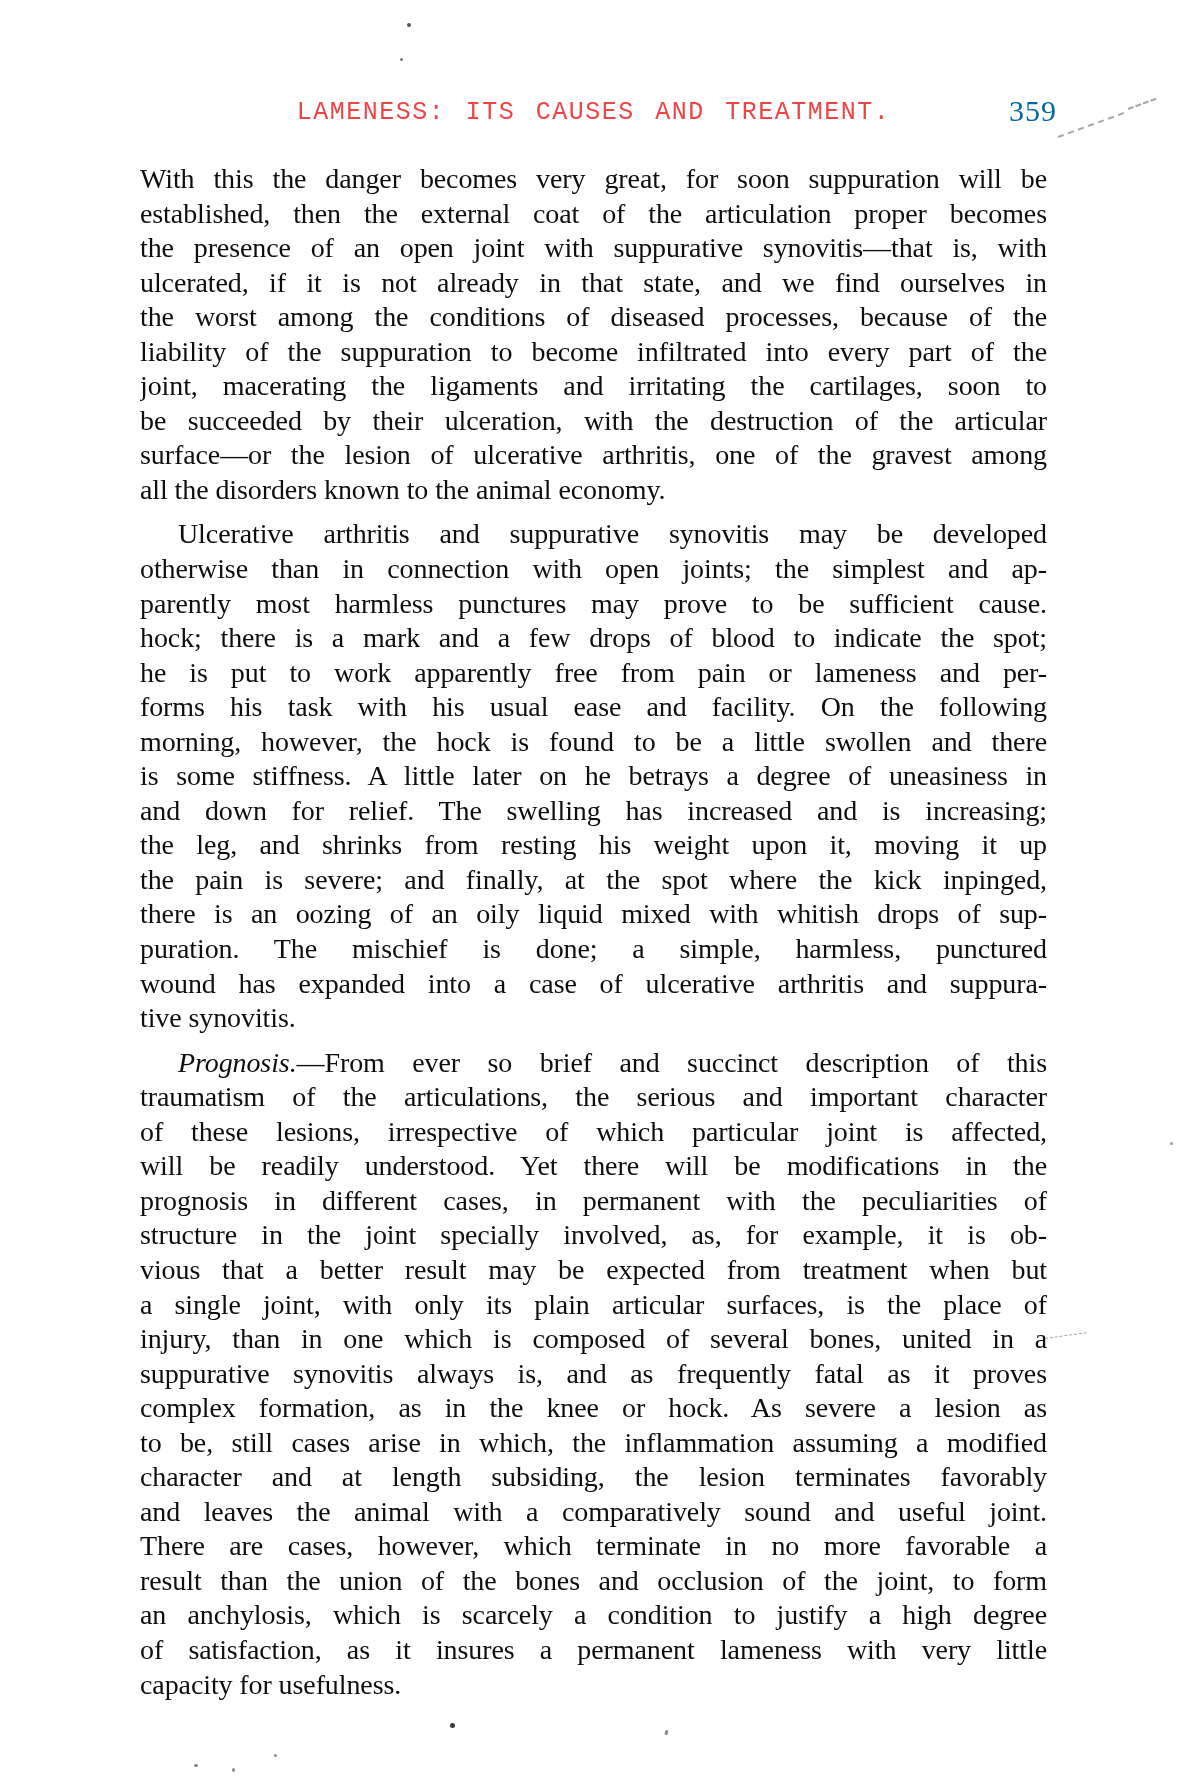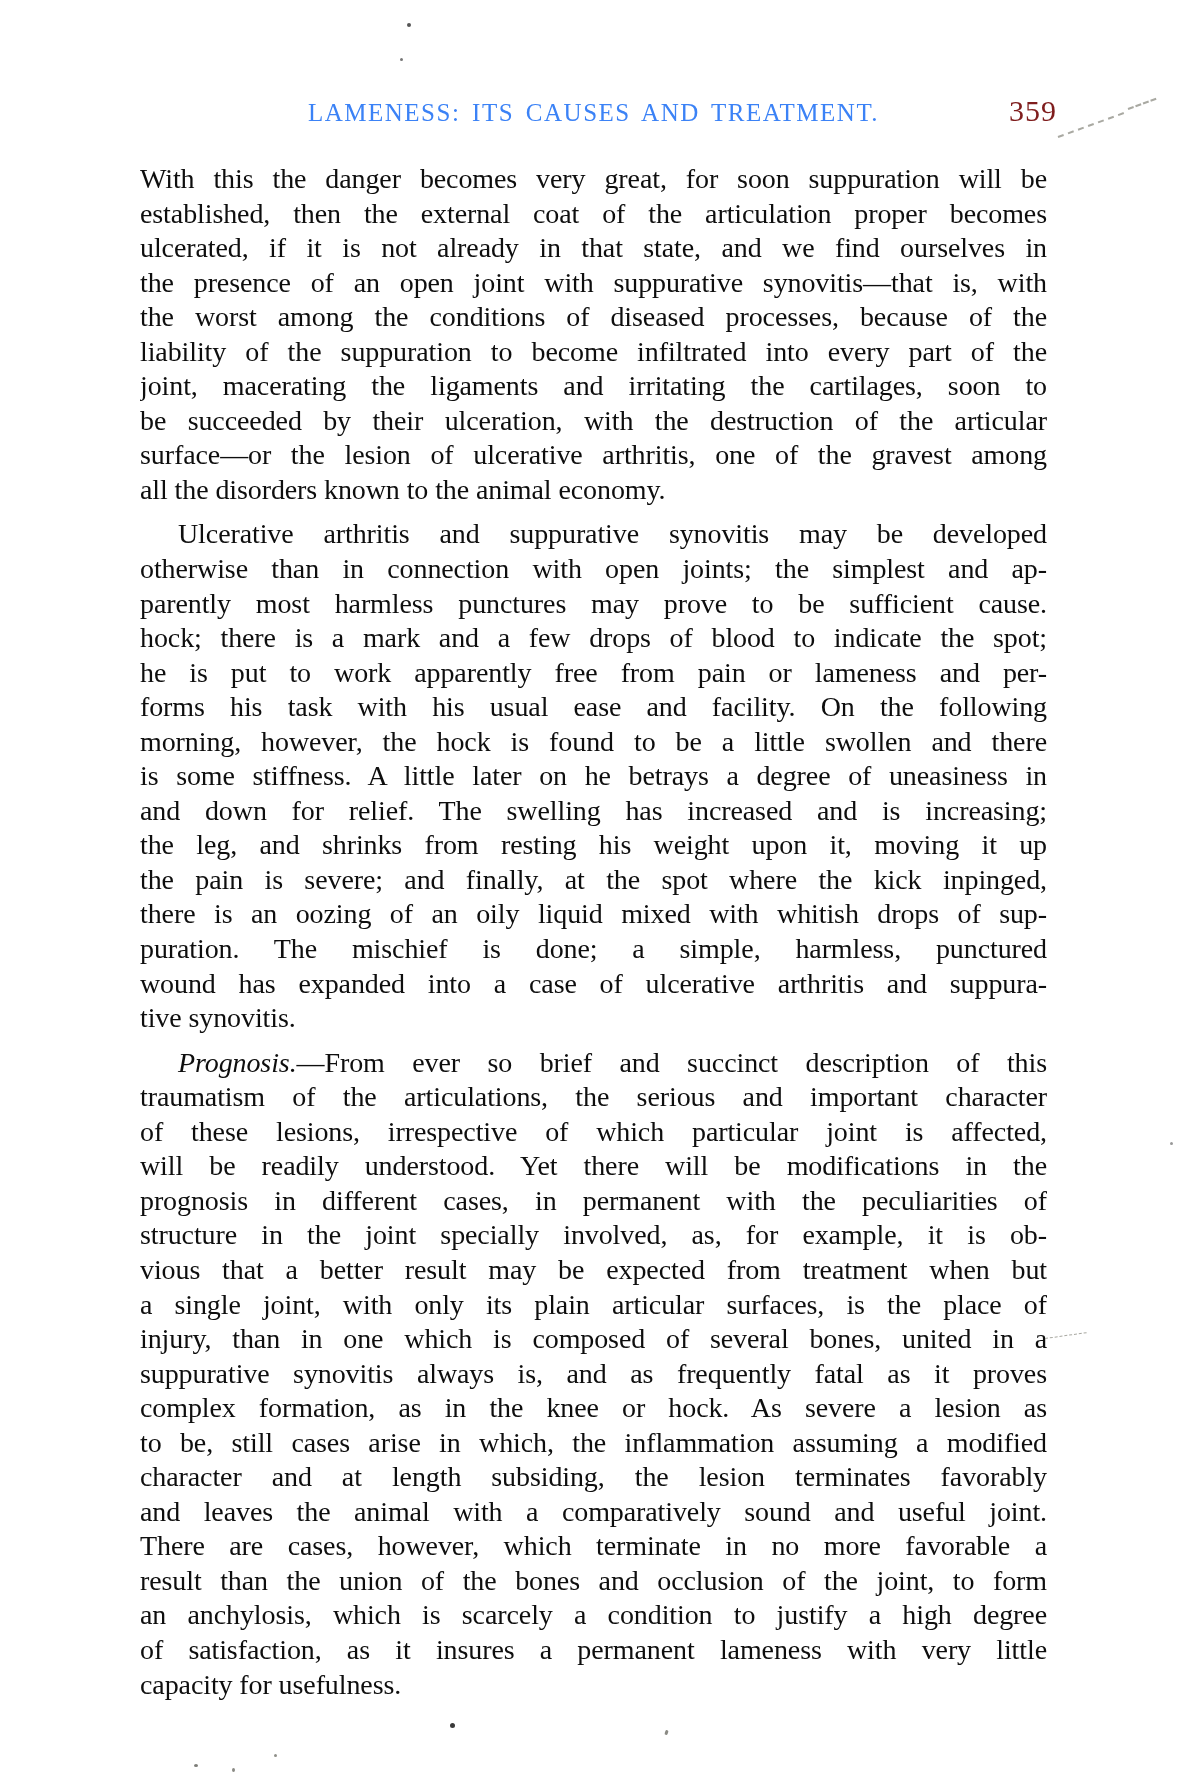--- a/index.html
+++ b/index.html
@@ -26,31 +26,32 @@
     left: 130px;
     width: 927px;
     height: 34px;
   }
   .head-title {
     text-align: center;
     font-size: 25px;
     line-height: 30px;
     letter-spacing: 1.5px;
     word-spacing: 4px;
-    color: #3b82f6;
+    color: #ef4444;
     white-space: nowrap;
+    font-family: Liberation Mono, monospace;
   }
   .page-number {
     position: absolute;
     top: -4px;
     right: 0px;
     font-size: 30px;
     line-height: 34px;
     letter-spacing: 1px;
-    color: #7f1d1d;
+    color: #0369a1;
   }
   
   .text-block {
     position: absolute;
     top: 152px;
     left: 130px;
     width: 927px;
   }
   .para { margin: 10px; padding: 0; }
   .line {
@@ -94,22 +95,22 @@
 
   <div class="running-head">
     <div class="head-title">LAMENESS: ITS CAUSES AND TREATMENT.</div>
     <div class="page-number">359</div>
   </div>
 
   <div class="text-block">
       <div class="para">
         <div class="line">With this the danger becomes very great, for soon suppuration will be</div>
         <div class="line">established, then the external coat of the articulation proper becomes</div>
+        <div class="line">the presence of an open joint with suppurative synovitis—that is, with</div>
         <div class="line">ulcerated, if it is not already in that state, and we find ourselves in</div>
-        <div class="line">the presence of an open joint with suppurative synovitis—that is, with</div>
         <div class="line">the worst among the conditions of diseased processes, because of the</div>
         <div class="line">liability of the suppuration to become infiltrated into every part of the</div>
         <div class="line">joint, macerating the ligaments and irritating the cartilages, soon to</div>
         <div class="line">be succeeded by their ulceration, with the destruction of the articular</div>
         <div class="line">surface—or the lesion of ulcerative arthritis, one of the gravest among</div>
         <div class="line last">all the disorders known to the animal economy.</div>
       </div>
       <div class="para indent">
         <div class="line">Ulcerative arthritis and suppurative synovitis may be developed</div>
         <div class="line">otherwise than in connection with open joints; the simplest and ap-</div>

